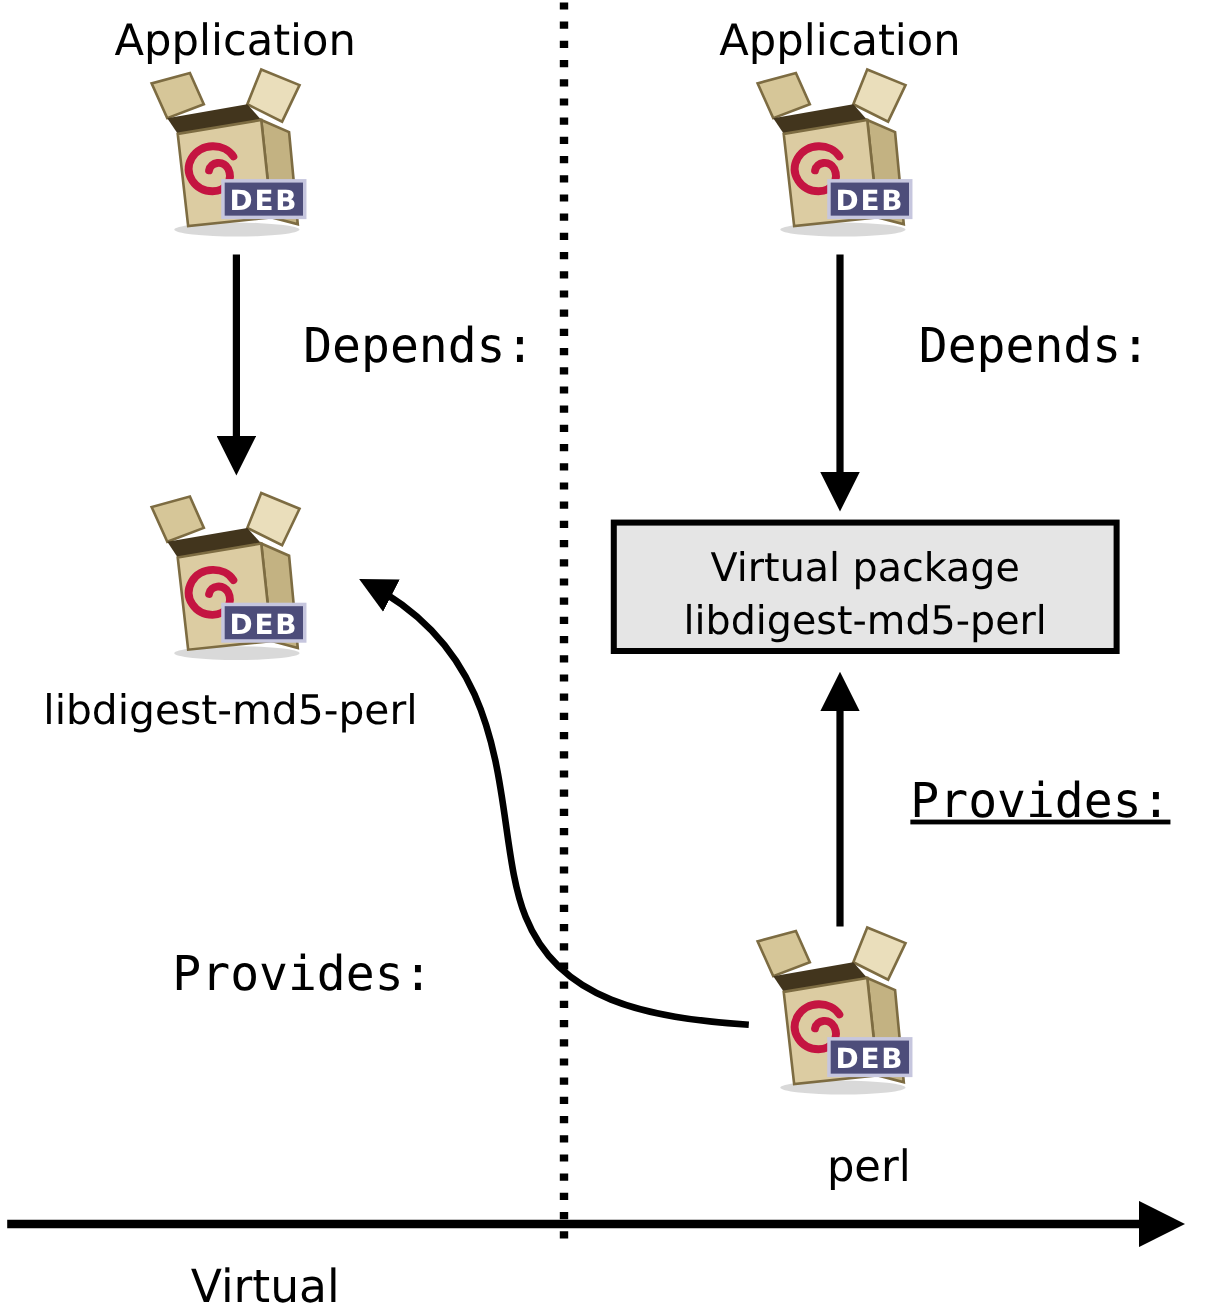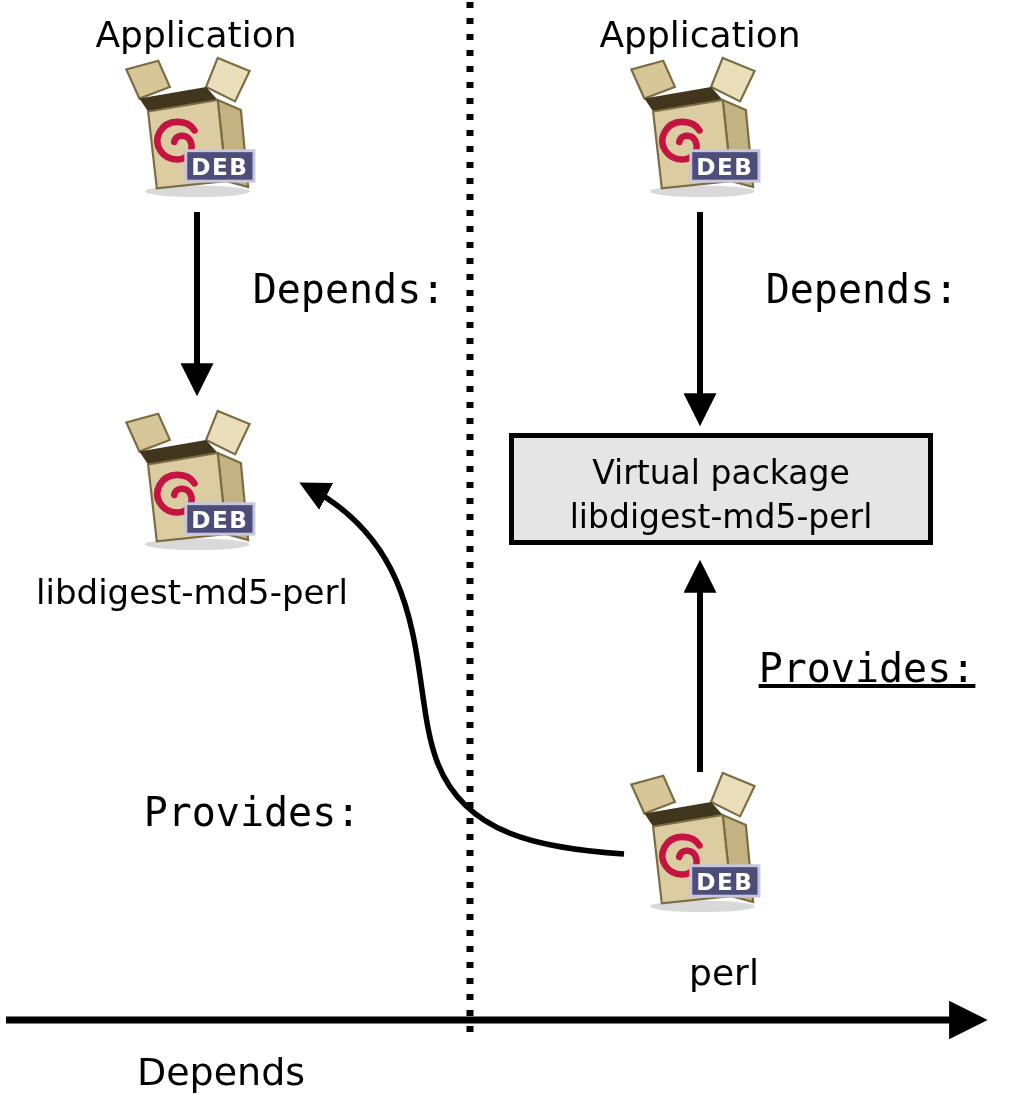--- a/index.html
+++ b/index.html
@@ -124,17 +124,17 @@
 
   <div class="lbl mono" style="left:867px; top:645px;text-decoration:underline;">Provides:</div>
 
   <div class="virtual-box">
     <div>Virtual package</div>
     <div>libdigest-md5-perl</div>
   </div>
 
   <div class="lbl sans36" style="left:724px; top:940px;">perl</div>
 
-  <div class="lbl sans38" style="left:221px; top:1050px;">Depends</div>
+  <div class="lbl sans38" style="left:221px; top:1050px;">Virtual</div>
 
   <div class="lbl sans38" style="left:685px; top:1108px;">After</div>
 
 </div>
 
 </body></html>

